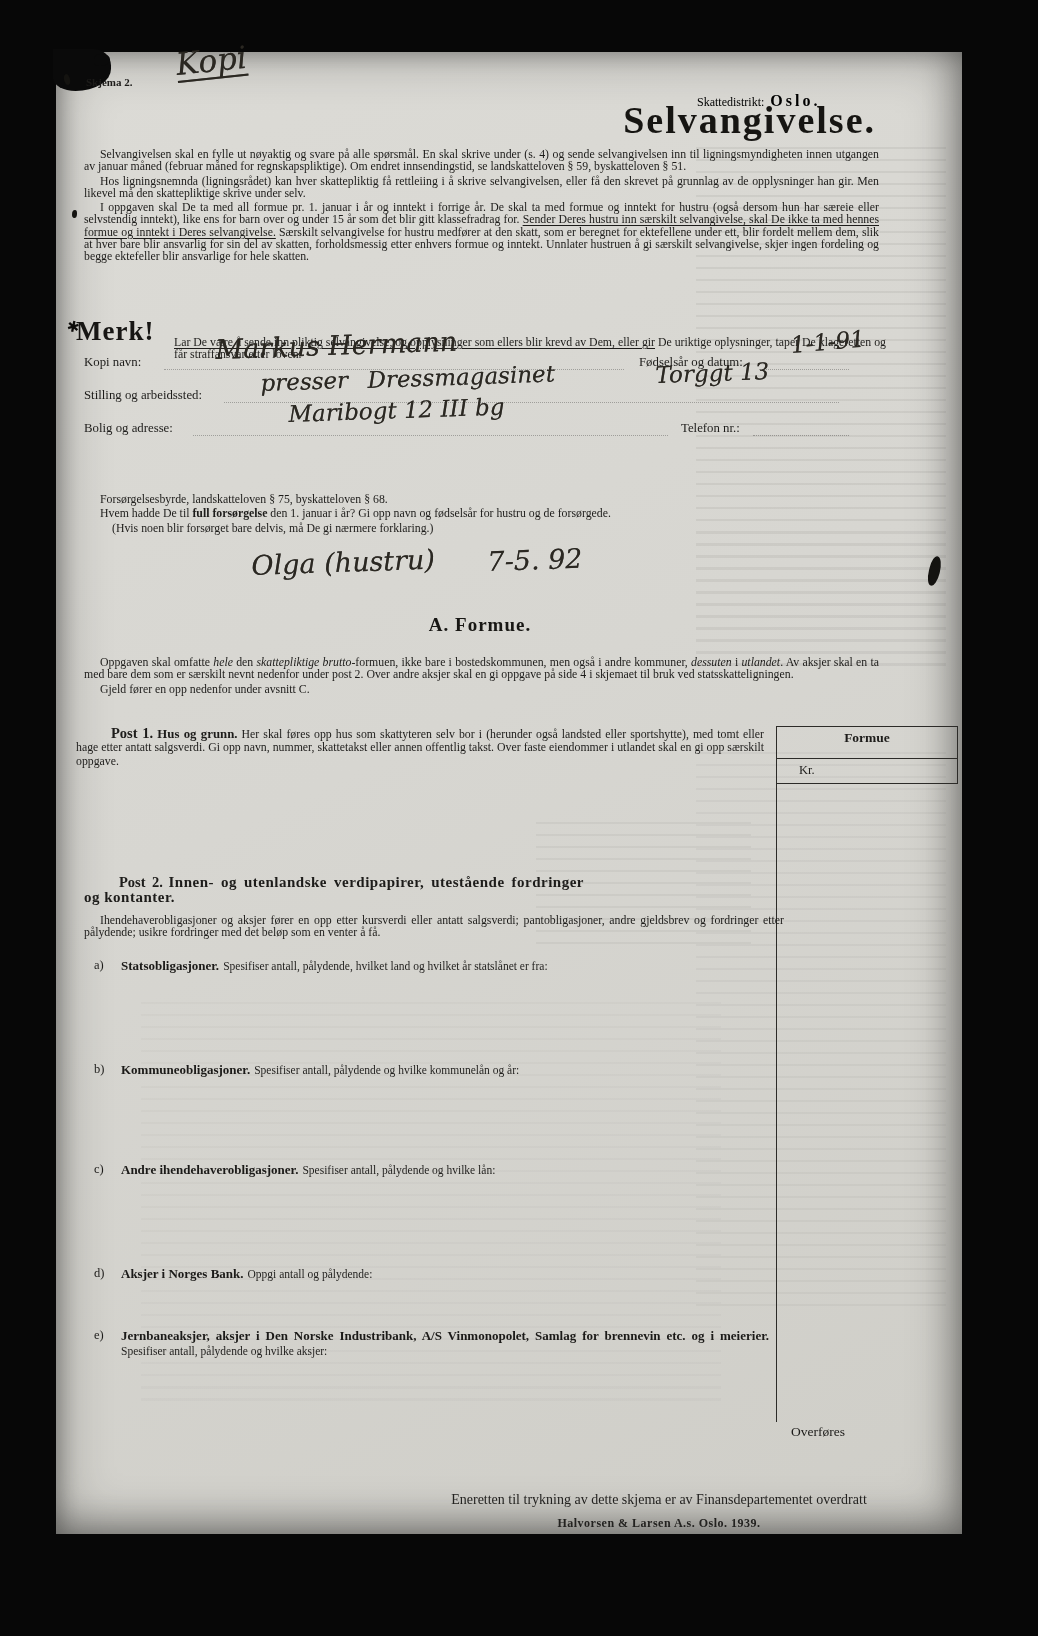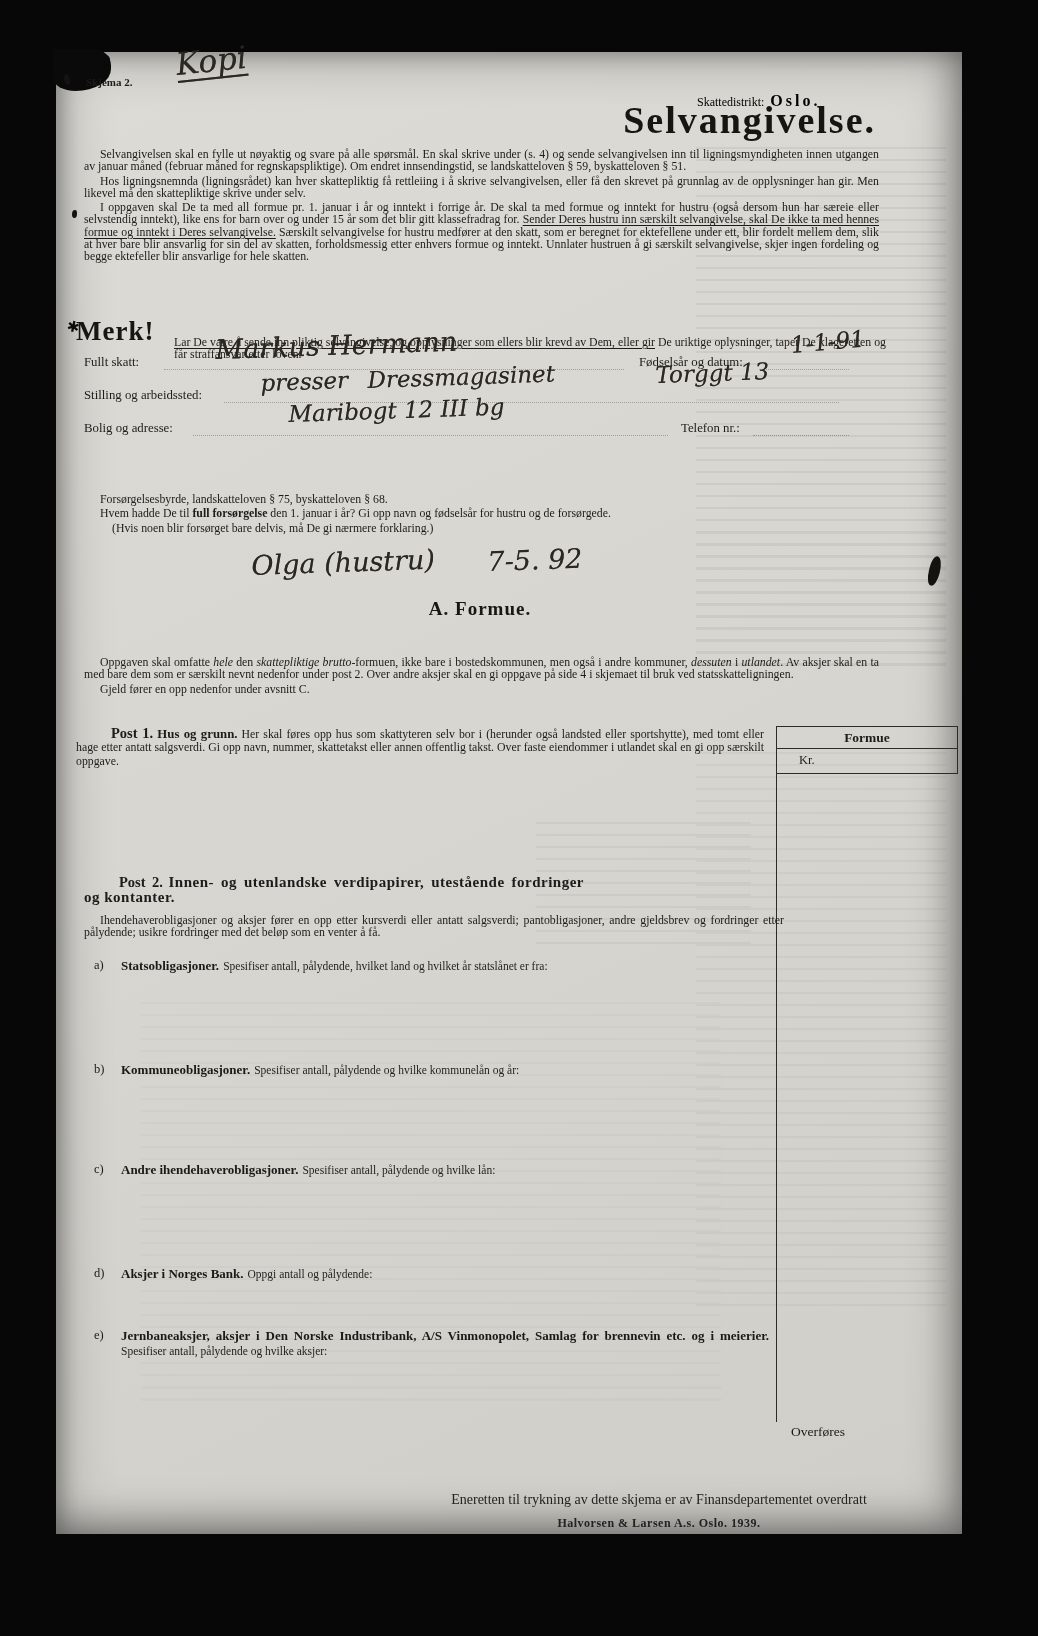--- a/index.html
+++ b/index.html
@@ -32,26 +32,26 @@
   .merk-text{flex:1;margin-top:20px;}
   .hw{
     position:absolute;font-family:"DejaVu Serif",serif;font-style:italic;
     color:#2b2822;white-space:nowrap;text-shadow:0 0 .6px rgba(0,0,0,.55);
     transform:rotate(-2deg);transform-origin:left bottom;
   }
   .hw-lg{font-size:27px;}
   .hw-md{font-size:23px;}
   .hw-kopi{font-size:31px;transform:rotate(-6deg);text-decoration:underline;text-underline-offset:6px;text-decoration-thickness:1.5px;}
   .leader{position:absolute;height:0;border-bottom:1.5px dotted rgba(25,25,25,.30);}
-  .sec-a-heading{left:28px;top:546px;width:792px;text-align:center;margin:0;font-size:19px;font-weight:700;letter-spacing:1px;color:#181714;}
+  .sec-a-heading{left:28px;top:562px;width:792px;text-align:center;margin:0;font-size:19px;font-weight:700;letter-spacing:1px;color:#181714;}
   .post-label{font-weight:700;font-size:14.5px;}
   .post-title{font-weight:700;font-size:12.8px;}
   .post2-title{font-weight:700;font-size:15px;letter-spacing:.5px;line-height:15px;}
   .amount-col{left:720px;top:674px;width:181px;height:696px;border-left:1.6px solid #2c2b28;}
-  .amount-head{border-top:1.6px solid #2c2b28;border-bottom:1.3px solid #2c2b28;border-right:1.3px solid #2c2b28;text-align:center;font-weight:700;font-size:13.5px;padding:3px 0 2px 0;color:#1d1c1a;}
+  .amount-head{border-top:1.6px solid #2c2b28;border-bottom:1.3px solid #2c2b28;border-right:1.3px solid #2c2b28;text-align:center;font-weight:700;font-size:13.5px;padding:3px 0 12px 0;color:#1d1c1a;}
   .amount-unit{border-bottom:1.3px solid #2c2b28;border-right:1.3px solid #2c2b28;font-size:12.5px;padding:4px 0 5px 22px;color:#1d1c1a;}
   .item{position:absolute;left:38px;width:675px;display:flex;}
   .item-letter{flex:0 0 27px;font-size:12.5px;color:#1d1c1a;}
   .item-body{flex:1;text-align:justify;line-height:13.5px;}
   .item-title{font-weight:700;font-size:13px;color:#1b1a18;}
   .item-spec{font-size:11.5px;color:#201f1d;}
   .overfores{font-weight:400;font-size:13.5px;color:#1b1a18;}
   .footer{left:353px;top:1432px;width:500px;text-align:center;color:#232220;}
   .footer-1{font-size:14px;margin:8px;}
   .footer-2{font-size:12px;font-weight:700;margin:2px 0 0 0;letter-spacing:.5px;}
@@ -94,21 +94,21 @@
     <p class="ind">Selvangivelsen skal en fylle ut nøyaktig og svare på alle spørsmål. En skal skrive under (s. 4) og sende selvangivelsen inn til ligningsmyndigheten innen utgangen av januar måned (februar måned for regnskapspliktige). Om endret innsendingstid, se landskatteloven § 59, byskatteloven § 51.</p>
     <p class="ind">Hos ligningsnemnda (ligningsrådet) kan hver skattepliktig få rettleiing i å skrive selvangivelsen, eller få den skrevet på grunnlag av de opplysninger han gir. Men likevel må den skattepliktige skrive under selv.</p>
     <p class="ind"><span>I oppgaven skal De ta med all formue pr. 1. januar i år og inntekt i forrige år. De skal ta med formue og inntekt for hustru (også dersom hun har særeie eller selvstendig inntekt), like ens for barn over og under 15 år som det blir gitt klassefradrag for. </span><span class="ul">Sender Deres hustru inn særskilt selvangivelse, skal De ikke ta med hennes formue og inntekt i Deres selvangivelse.</span><span> Særskilt selvangivelse for hustru medfører at den skatt, som er beregnet for ektefellene under ett, blir fordelt mellem dem, slik at hver bare blir ansvarlig for sin del av skatten, forholdsmessig etter enhvers formue og inntekt. Unnlater hustruen å gi særskilt selvangivelse, skjer ingen fordeling og begge ektefeller blir ansvarlige for hele skatten.</span></p>
   </div>
 
   <div class="abs merk">
     <span class="merk-label">Merk!</span>
     <p class="merk-text print"><span class="ul">Lar De være å sende inn pliktig selvangivelse, og opplysninger som ellers blir krevd av Dem, eller gir</span><span> De uriktige oplysninger, taper De klageretten og får straffansvar etter loven.</span></p>
   </div>
 
-  <span class="abs lbl" style="left:28px;top:303px;">Fullt skatt:</span>
+  <span class="abs lbl" style="left:28px;top:303px;">Kopi navn:</span>
   <span class="abs lbl" style="left:583px;top:303px;">Fødselsår og datum:</span>
   <span class="abs lbl" style="left:28px;top:336px;">Stilling og arbeidssted:</span>
   <span class="abs lbl" style="left:28px;top:369px;">Bolig og adresse:</span>
   <span class="abs lbl" style="left:625px;top:369px;">Telefon nr.:</span>
 
   <div class="leader" style="left:108px;top:317px;width:460px;"></div>
   <div class="leader" style="left:703px;top:317px;width:90px;"></div>
   <div class="leader" style="left:168px;top:350px;width:615px;"></div>
   <div class="leader" style="left:137px;top:383px;width:475px;"></div>
   <div class="leader" style="left:697px;top:383px;width:96px;"></div>

